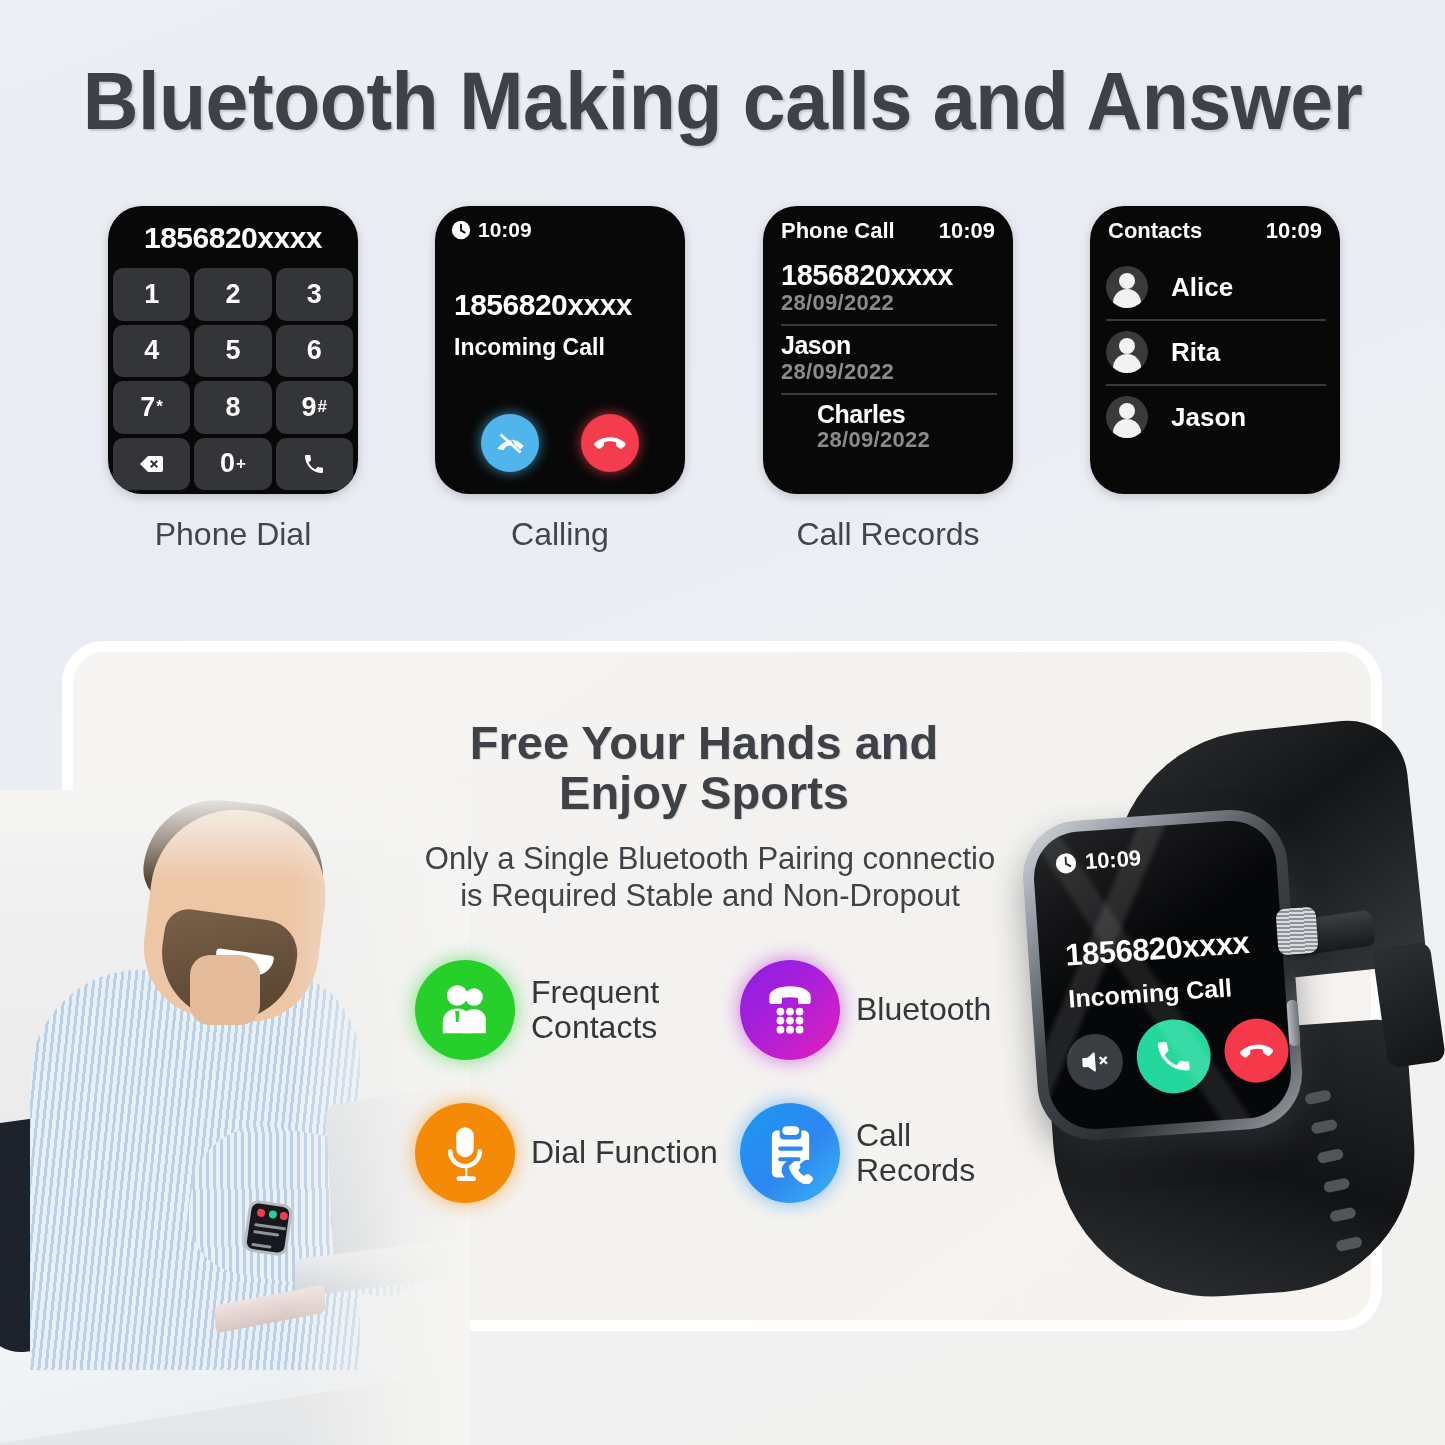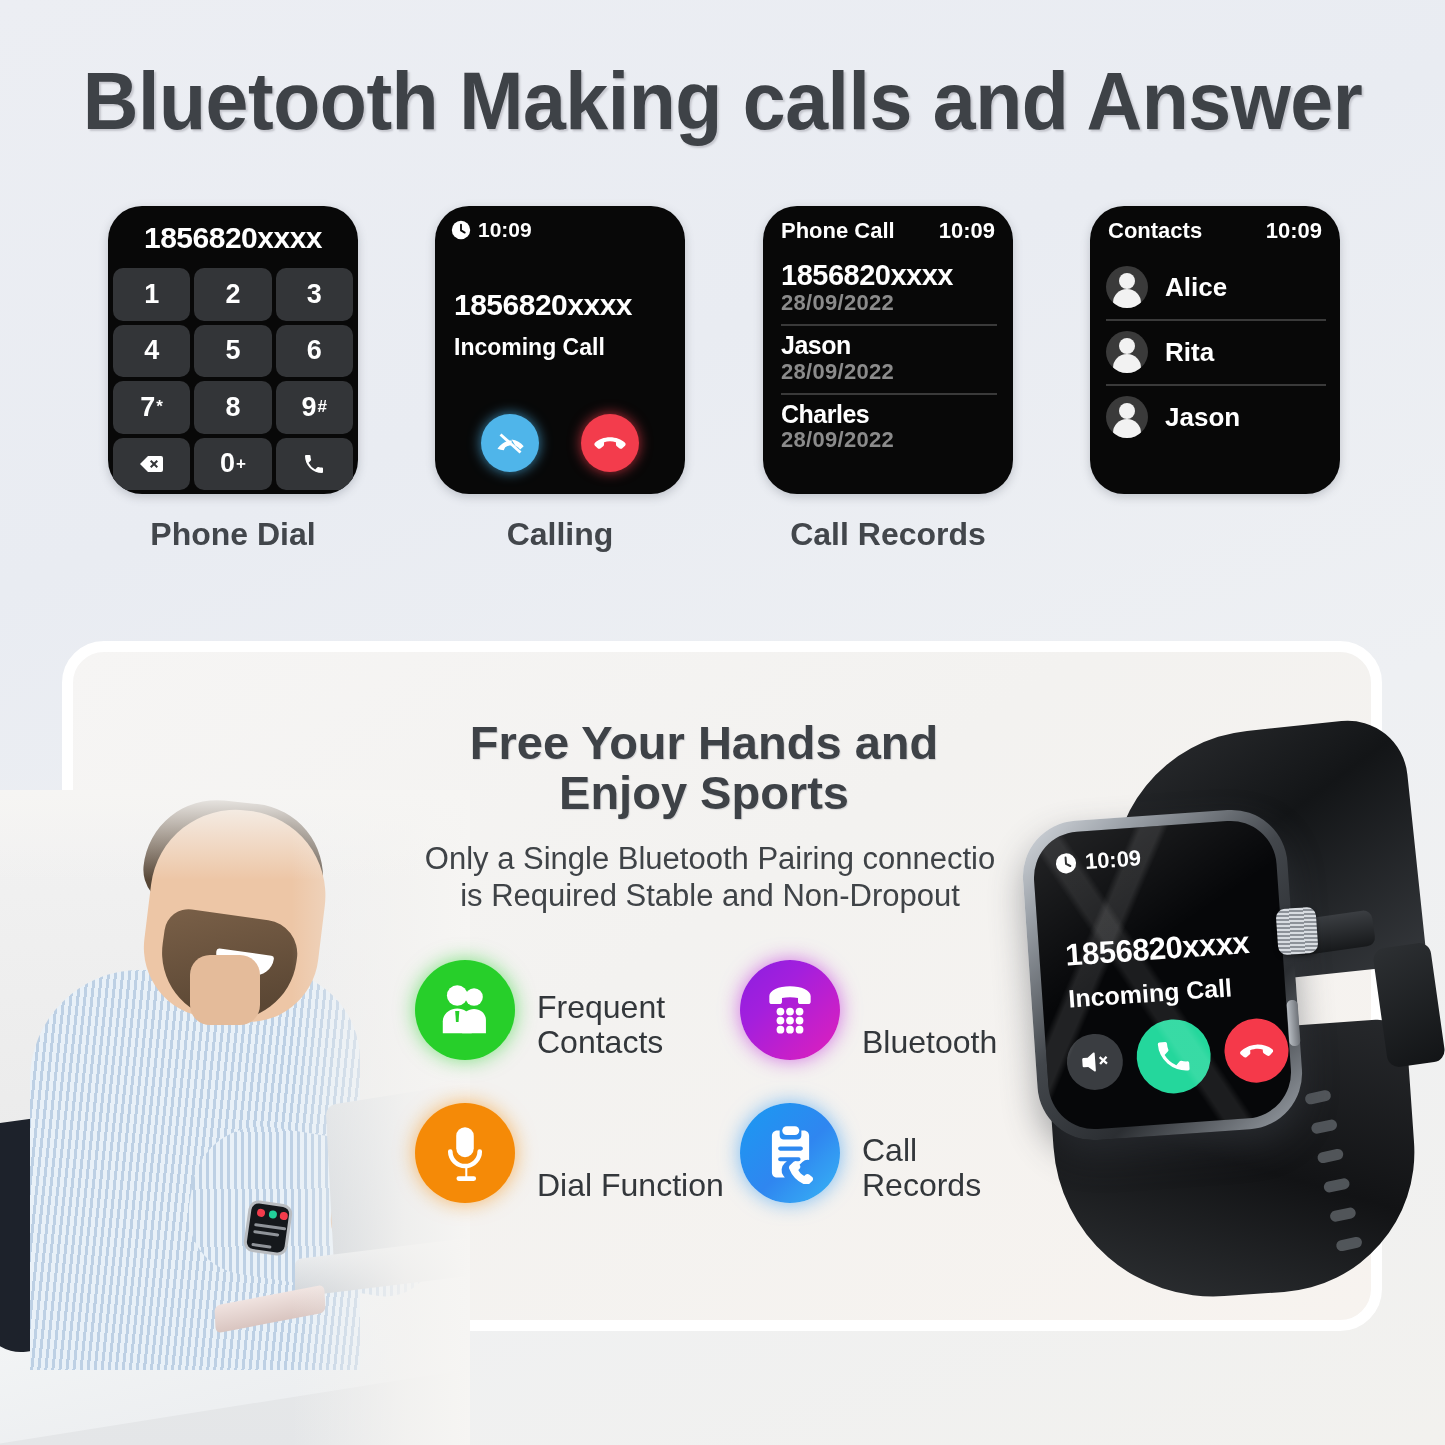--- a/index.html
+++ b/index.html
@@ -30,21 +30,20 @@
 
   .screen{
     width:250px; height:288px; background:#080808; border-radius:34px;
     position:relative; overflow:hidden;
     box-shadow:0 3px 10px rgba(90,95,110,.30);
   }
   .caption{
     margin-top:22px; text-align:center; font-size:32px; color:#42464b;
     font-family:"Liberation Sans Narrow","Liberation Sans",sans-serif;
     white-space:nowrap;
-    font-weight:bold;
   }
 
   
   .dial-num{
     position:absolute; top:15px; left:0; width:250px; text-align:center;
     color:#fff; font-size:30px; font-weight:bold; letter-spacing:-.5px;
   }
   .keypad{
     position:absolute; top:62px; left:5px; width:240px; height:222px;
     display:grid; grid-template-columns:repeat(3,1fr); grid-template-rows:repeat(4,1fr);
@@ -68,32 +67,32 @@
   .cbtn{ width:58px; height:58px; border-radius:50%; display:flex; align-items:center; justify-content:center; }
   .cbtn.mute{ background:#4fb5ea; box-shadow:0 0 13px rgba(79,181,234,.75); }
   .cbtn.decline{ background:#f33c4c; box-shadow:0 0 13px rgba(243,60,76,.75); }
   .cbtn svg{ width:34px; height:34px; fill:#fff; }
 
   
   .list-head{ position:absolute; top:12px; left:18px; right:18px; display:flex; justify-content:space-between; }
   .list-head span{ color:#fff; font-size:22px; font-weight:bold; }
   .rec-list{ position:absolute; top:48px; left:18px; right:16px; }
   .rec-item{ padding:6px 0 8px; border-bottom:2px solid #3a3a3a; }
-  .rec-item:last-child{ border-bottom:none; }
+  .rec-item:last-child{ border-bottom:none;margin-left:36px; }
   .rec-name{ color:#fff; font-size:29px; font-weight:bold; letter-spacing:-.5px; line-height:1.05; }
   .rec-name.sm{ font-size:25px; }
   .rec-date{ color:#8b8b8b; font-size:22px; font-weight:bold; letter-spacing:.3px; }
 
   .con-list{ position:absolute; top:50px; left:16px; right:14px; }
   .con-item{ display:flex; align-items:center; gap:17px; padding:10px 0 11px; border-bottom:2px solid #3a3a3a; }
   .con-item:last-child{ border-bottom:none; }
   .avatar{ width:42px; height:42px; border-radius:50%; background:#3a3a3a; overflow:hidden; position:relative; flex:0 0 auto;}
   .avatar .head{ position:absolute; top:7px; left:50%; transform:translateX(-50%); width:16px; height:16px; border-radius:50%; background:#f2f2f2;}
   .avatar .body{ position:absolute; bottom:0; left:50%; transform:translateX(-50%); width:28px; height:19px; border-radius:14px 14px 0 0; background:#f2f2f2;}
-  .con-name{ color:#fff; font-size:26px; font-weight:bold; }
+  .con-name{ color:#fff; font-size:26px; font-weight:bold;margin-left:6px; }
 
   
   .panel{
     position:absolute; left:62px; top:641px; width:1320px; height:690px;
     border:11px solid #fff; border-radius:42px;
     background:linear-gradient(145deg,#f6f5f4 0%,#f3f2f0 45%,#f7f3ef 100%);
   }
   .panel-title{
     position:absolute; top:718px; left:344px; width:720px; text-align:center;
     font-size:47px; font-weight:bold; color:#3e4247; line-height:1.06;
@@ -101,21 +100,21 @@
     text-shadow:1px 1px 1px rgba(160,160,170,.4);
   }
   .panel-sub{
     position:absolute; top:840px; left:330px; width:760px; text-align:center;
     font-size:31px; color:#3f4347; line-height:1.2;
     font-family:"Liberation Sans Narrow","Liberation Sans",sans-serif;
   }
 
   
   .features{ position:absolute; top:960px; left:415px; width:640px; height:260px; }
-  .feat{ position:absolute; display:flex; align-items:flex-end; gap:22px; }
+  .feat{ position:absolute; display:flex; align-items:center; gap:16px; }
   .feat.f0{ left:0;   top:0; }
   .feat.f1{ left:325px; top:0; }
   .feat.f2{ left:0;   top:143px; }
   .feat.f3{ left:325px; top:143px; }
   .fic{ width:100px; height:100px; border-radius:50%; display:flex; align-items:center; justify-content:center; flex:0 0 auto; }
   .fic svg{ width:62px; height:62px; fill:#fff; }
   .fic.green{ background:#27cf2a; box-shadow:0 0 20px rgba(40,210,45,.6); }
   .fic.purple{ background:linear-gradient(135deg,#8b1fe0 0%,#a31fdd 35%,#e11fbb 100%); box-shadow:0 0 20px rgba(190,40,220,.65); }
   .fic.orange{ background:#f58a07; box-shadow:0 0 20px rgba(245,140,10,.6); }
   .fic.blue{ background:linear-gradient(135deg,#1a9af2 0%,#2f86f0 55%,#38b6f5 100%); box-shadow:0 0 20px rgba(40,150,245,.6); }

